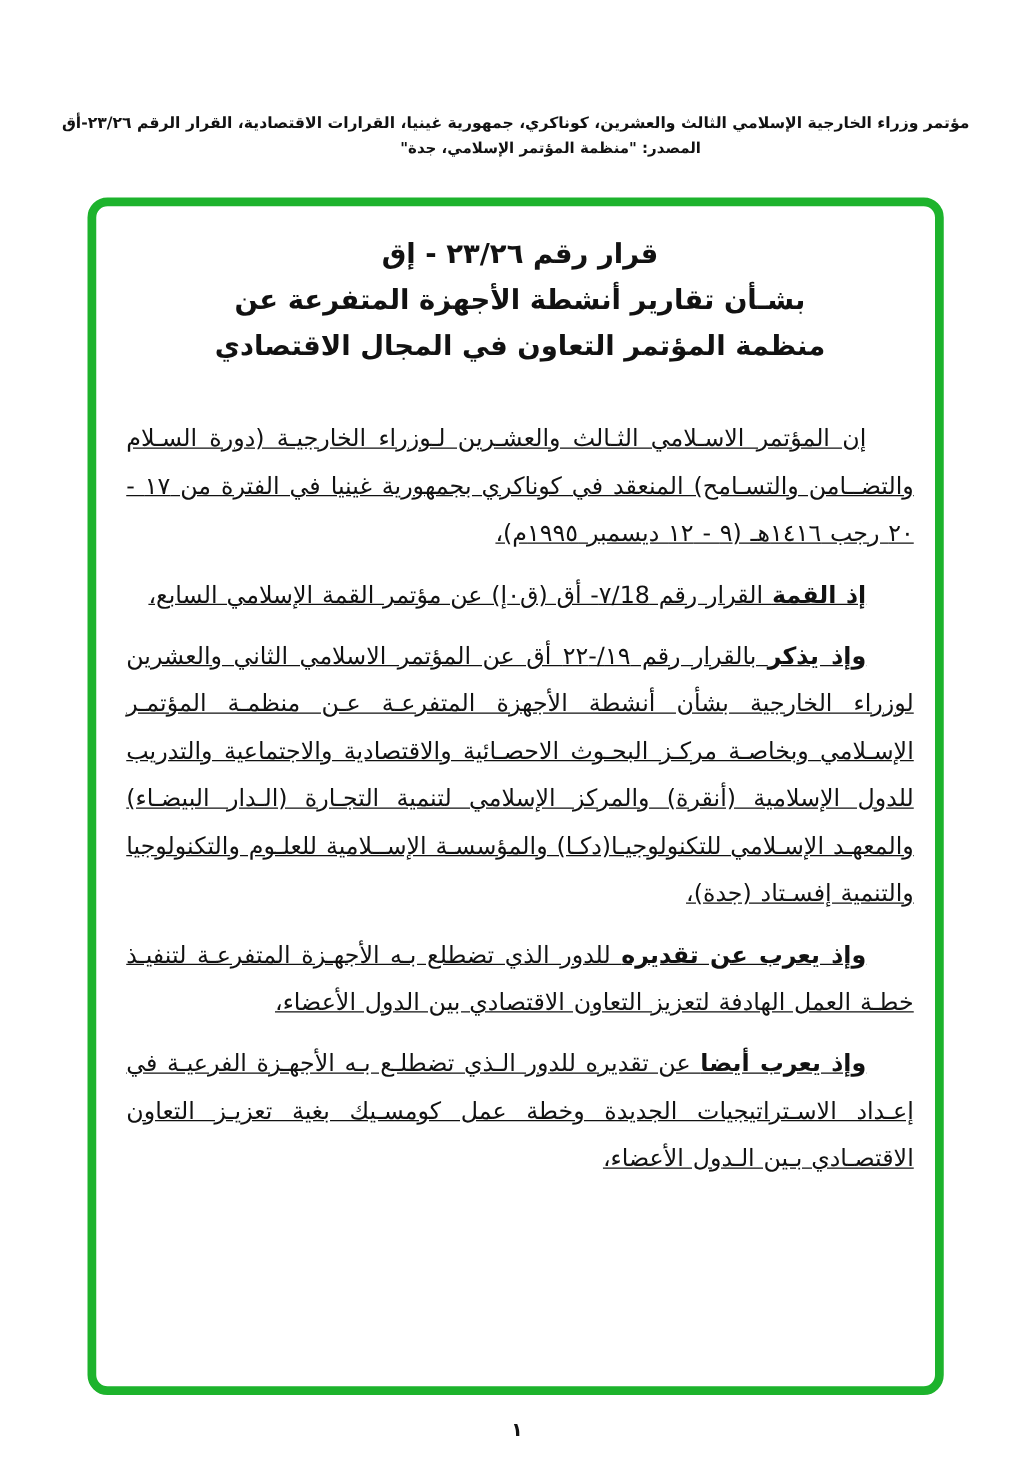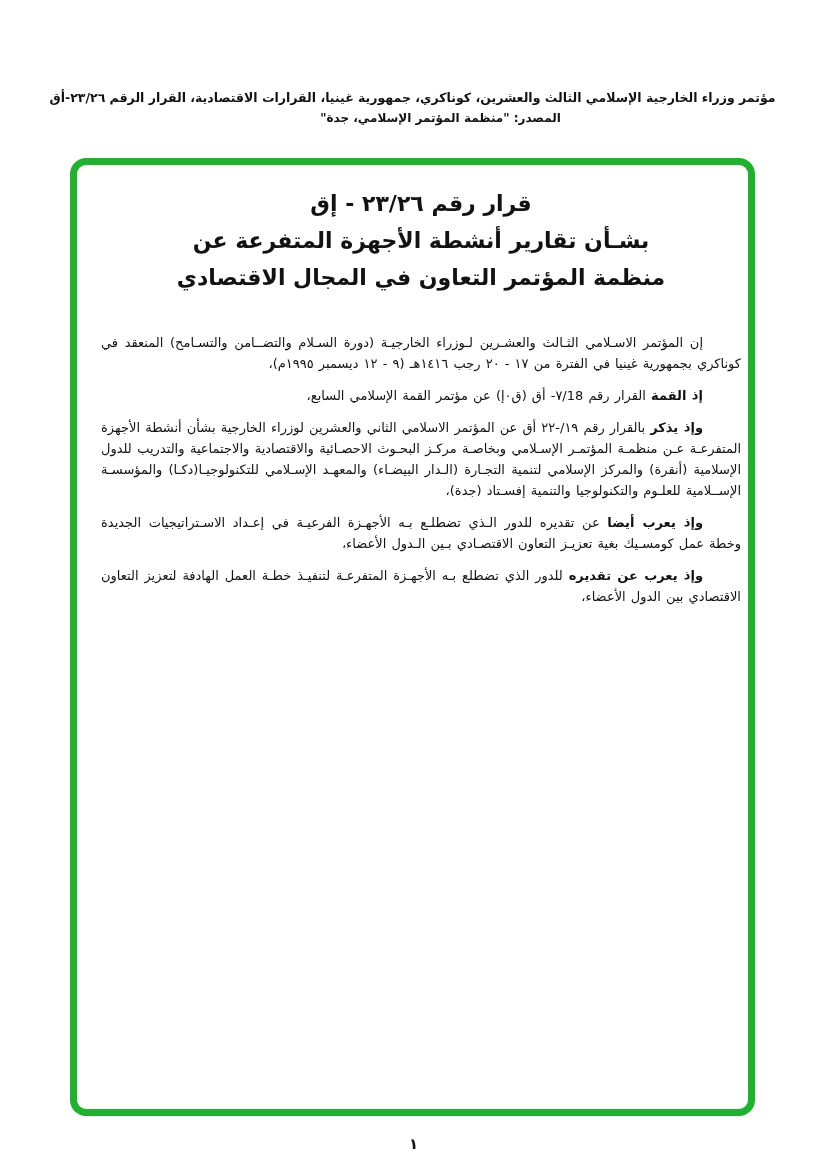--- a/index.html
+++ b/index.html
@@ -7,26 +7,26 @@
     width:827px;height:1167px;position:relative;background:#ffffff;
     color:#121212;font-family:"DejaVu Sans", sans-serif;direction:rtl;overflow:hidden;
   }
   .header{position:absolute;top:88px;right:26px;left:24px;}
   .header-line1{font-size:12.5px;font-weight:bold;text-align:center;line-height:19px;white-space:nowrap;}
   .header-line2{font-size:12px;font-weight:bold;text-align:center;margin-top:4px;position:relative;left:28px;}
   .frame{
     position:absolute;left:70px;top:158px;width:671px;height:944px;
     border:7px solid #1db32c;border-radius:16px;background:#ffffff;
   }
-  .content{padding:16px 7px 0 24px;}
+  .content{padding:16px 17px 0 24px;}
   .title{text-align:center;font-weight:bold;font-size:22px;line-height:37px;margin:4px 0 36px;}
   .title div{white-space:nowrap;}
   .para{
-    font-size:13px;line-height:21px;text-align:justify;margin:0 0 11px;
-    text-indent:38px;word-spacing:1px;
+    font-size:19px;line-height:38px;text-align:justify;margin:0 0 11px;
+    text-indent:38px;word-spacing:1px;text-decoration:underline;
   }
   .para strong{font-weight:bold;}
   .pageno{position:absolute;bottom:14px;left:0;right:0;text-align:center;font-size:15px;font-weight:bold;}
 </style>
 </head>
 <body>
 
 <div class="header">
   <div class="header-line1">مؤتمر وزراء الخارجية الإسلامي الثالث والعشرين، كوناكري، جمهورية غينيا، القرارات الاقتصادية، القرار الرقم ٢٣/٢٦-أق</div>
   <div class="header-line2">المصدر:  "منظمة المؤتمر الإسلامي، جدة"</div>
@@ -42,20 +42,20 @@
     </div>
 
     <p class="para"><strong></strong><span>إن المؤتمر الاسـلامي الثـالث والعشـرين لـوزراء الخارجيـة (دورة السـلام والتضــامن والتسـامح) المنعقد في كوناكري بجمهورية غينيا في الفترة من ١٧ - ٢٠ رجب ١٤١٦هـ (٩ - ١٢ ديسمبر ١٩٩٥م)،</span></p>
 
     <p class="para"><strong>إذ القمة</strong><span> القرار رقم ٧/18- أق (ق٠إ) عن مؤتمر القمة الإسلامي السابع،</span></p>
 
     <p class="para"><strong>وإذ يذكر</strong><span> بالقرار رقم ١٩/-٢٢ أق عن المؤتمر الاسلامي الثاني والعشرين لوزراء الخارجية بشأن أنشطة الأجهزة المتفرعـة عـن منظمـة المؤتمـر الإسـلامي وبخاصـة مركـز البحـوث الاحصـائية والاقتصادية والاجتماعية والتدريب للدول الإسلامية (أنقرة) والمركز الإسلامي لتنمية التجـارة (الـدار البيضـاء) والمعهـد الإسـلامي للتكنولوجيـا(دكـا) والمؤسسـة الإســلامية للعلـوم والتكنولوجيا والتنمية إفسـتاد (جدة)،</span></p>
 
 
 
+    <p class="para"><strong>وإذ يعرب عن تقديره</strong><span> للدور الذي تضطلع بـه الأجهـزة المتفرعـة لتنفيـذ خطـة العمل الهادفة لتعزيز التعاون الاقتصادي بين الدول الأعضاء،</span></p>
+
     <p class="para"><strong>وإذ يعرب أيضا</strong><span> عن تقديره للدور الـذي تضطلـع بـه الأجهـزة الفرعيـة في إعـداد الاسـتراتيجيات الجديدة وخطة عمل كومسـيك بغية تعزيـز التعاون الاقتصـادي بـين الـدول الأعضاء،</span></p>
-
-    <p class="para"><strong>وإذ يعرب عن تقديره</strong><span> للدور الذي تضطلع بـه الأجهـزة المتفرعـة لتنفيـذ خطـة العمل الهادفة لتعزيز التعاون الاقتصادي بين الدول الأعضاء،</span></p>
 
   </div>
 </div>
 
 <div class="pageno">١</div>
 
 </body></html>

